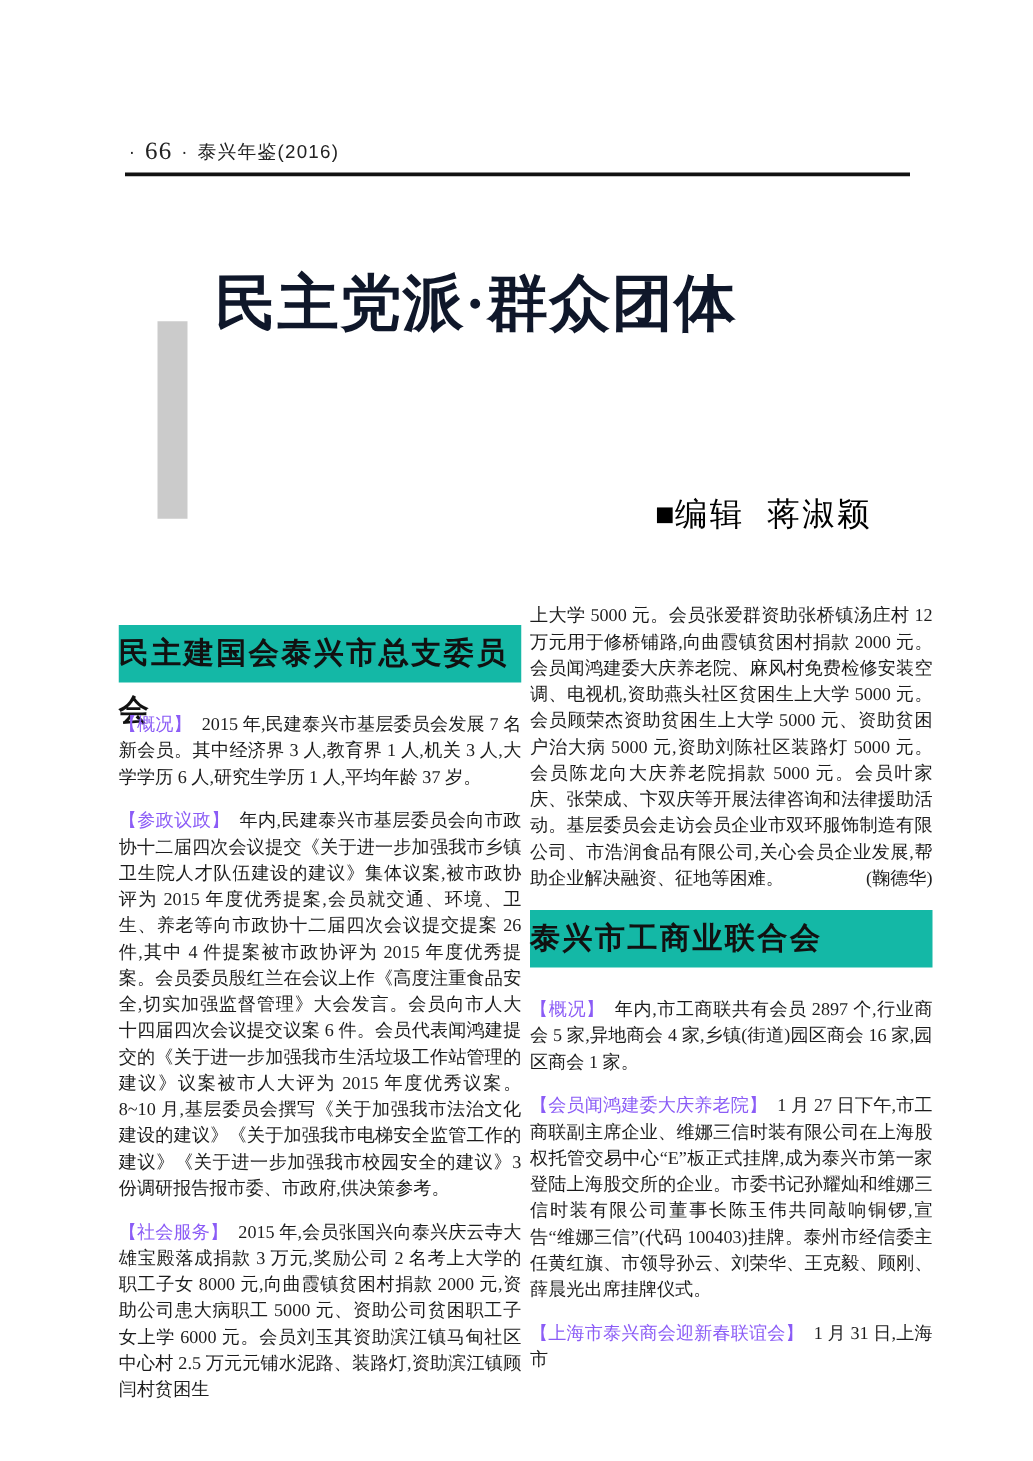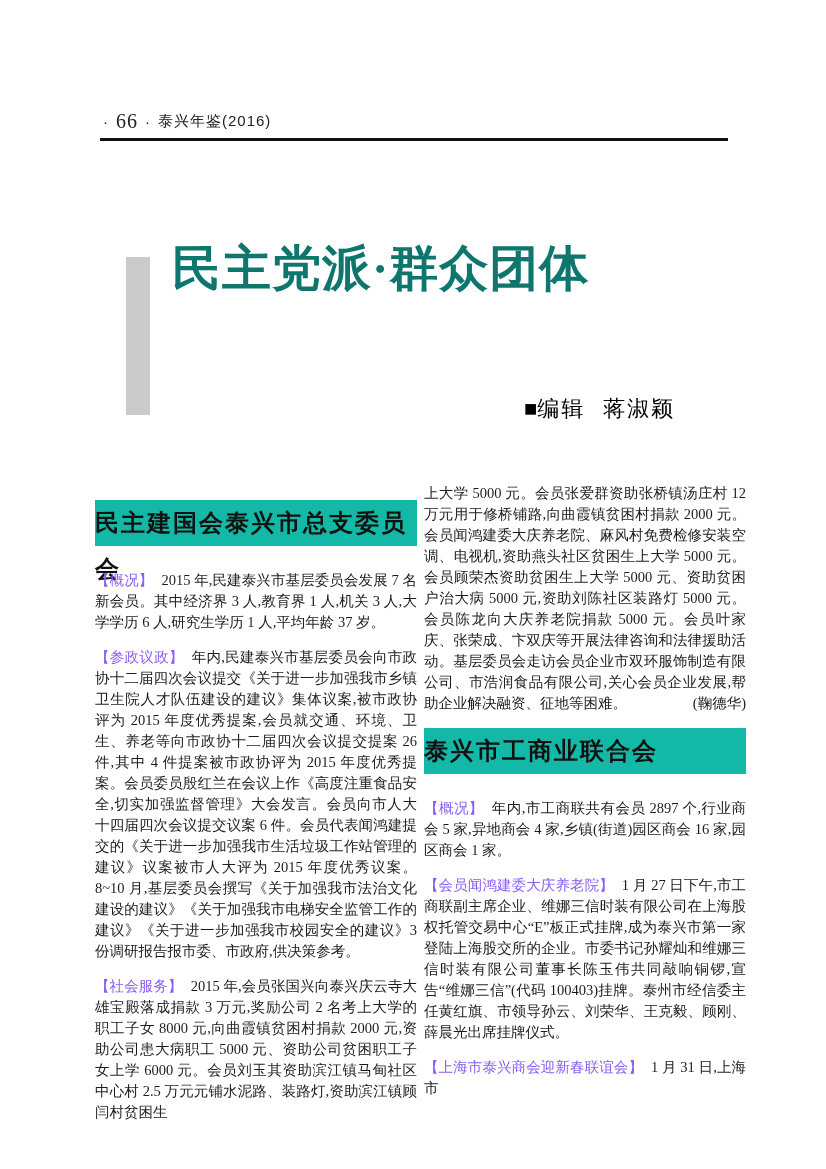--- a/index.html
+++ b/index.html
@@ -20,28 +20,28 @@
   }
   .running-head .num{font-family:Liberation Serif, serif;font-size:20px;}
   .head-rule{
     position:absolute;left:100px;top:138px;width:628px;height:3px;background:#111;
   }
   
   .accent-bar{
     position:absolute;left:126px;top:257px;width:24px;height:158px;background:#cbcbcb;
   }
   .chapter-title{
-    position:absolute;left:172px;top:236px;
+    position:absolute;left:172px;top:210px;
     font-size:49px;font-weight:900;letter-spacing:1px;
     font-family:"Liberation Serif","DejaVu Serif",serif;
-    color:#0f766e;white-space:nowrap;
+    color:#0f172a;white-space:nowrap;
   }
   .editor-line{
     position:absolute;left:524px;top:394px;
-    font-size:22px;color:#000;letter-spacing:2px;
+    font-size:26px;color:#000;letter-spacing:2px;
     font-family:"Liberation Serif","DejaVu Serif",serif;
   }
   .editor-line .sq{letter-spacing:0;}
   .editor-line .name{margin-left:18px;}
   
   .col{position:absolute;width:322px;font-size:14.5px;line-height:21px;text-align:justify;}
   .col-left{left:95px;top:500px;}
   .col-right{left:424px;top:483px;}
   .section-box{
     background:#14b8a6;

